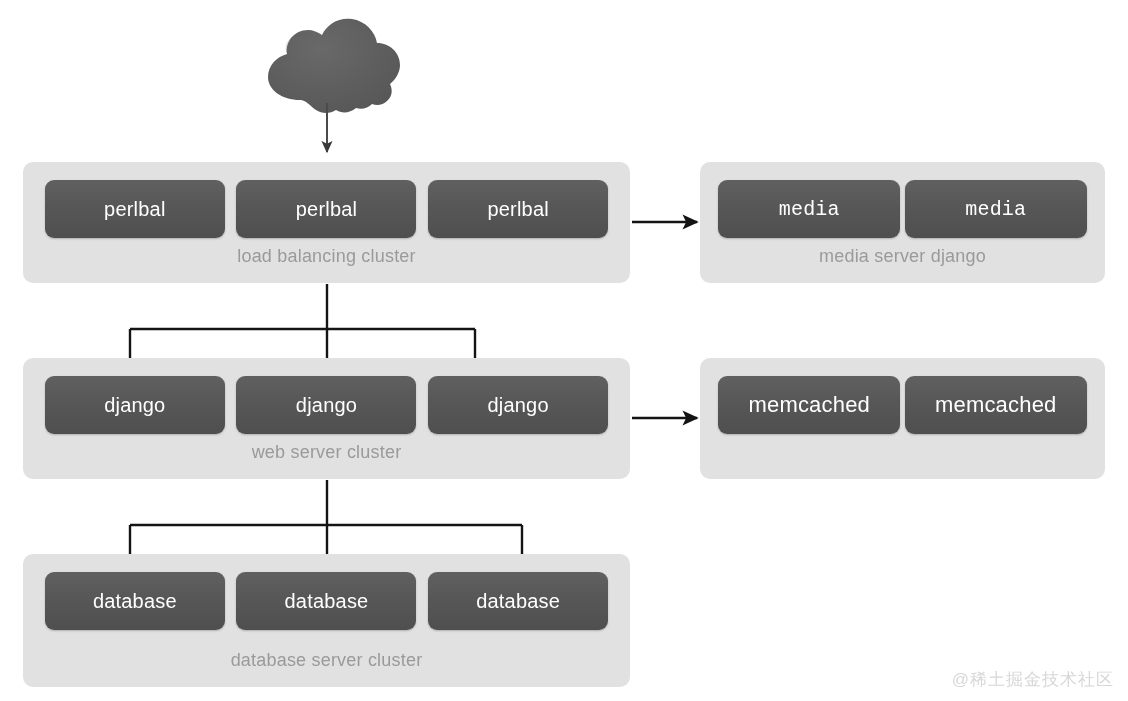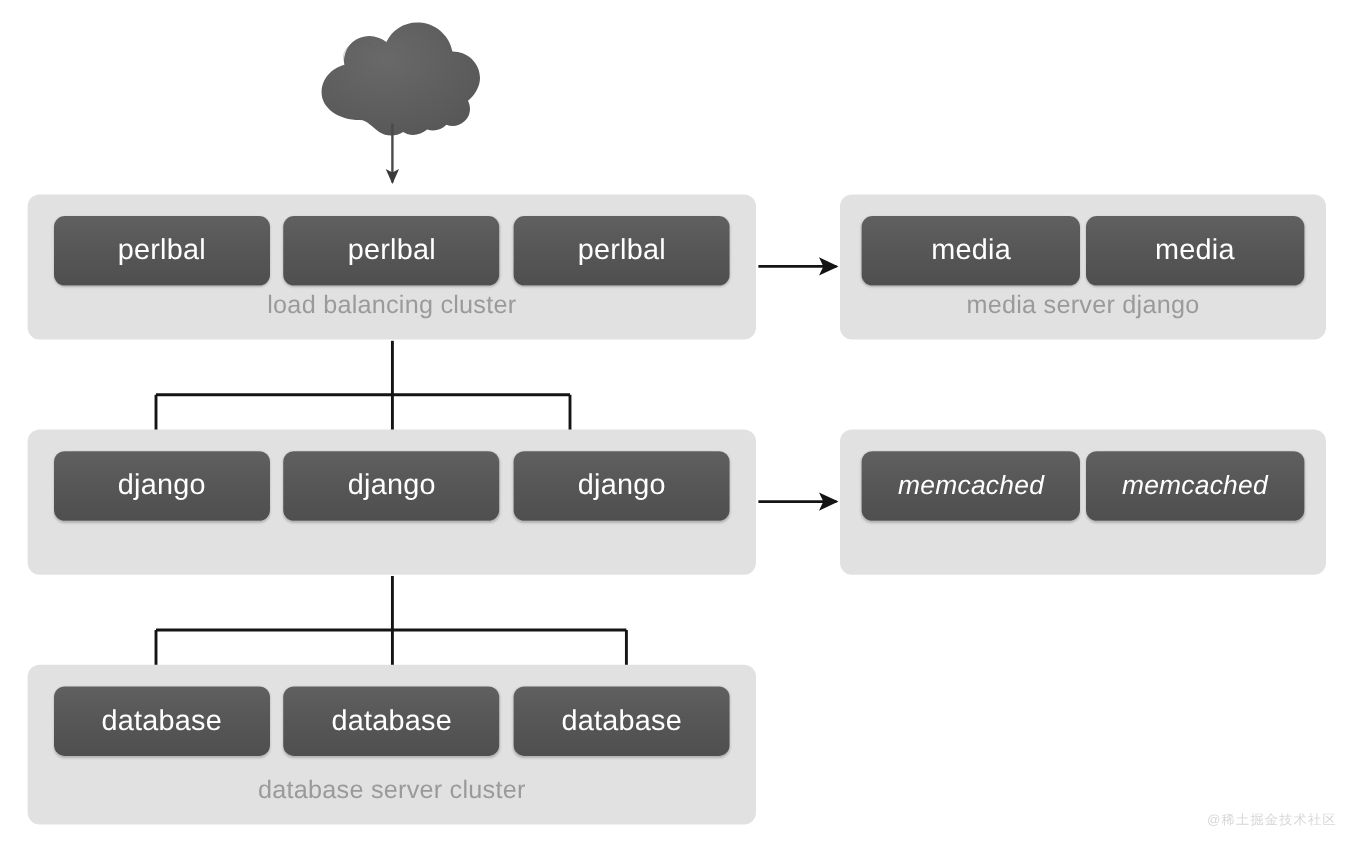--- a/index.html
+++ b/index.html
@@ -43,59 +43,59 @@
     box-sizing: border-box;
   }
   .node {
     background: linear-gradient(to bottom, #606060 0%, #575757 45%, #4f4f4f 100%);
     color: #ffffff;
     border-radius: 9px;
     height: 58px;
     display: flex;
     align-items: center;
     justify-content: center;
-    font-size: 24px;
+    font-size: 20px;
     letter-spacing: 0.2px;
     box-shadow: 0 1px 2px rgba(0,0,0,0.22);
     box-sizing: border-box;
     padding: 0 6px;
     white-space: nowrap;
   }
   .cluster-label {
     position: absolute;
     left: 0;
     right: 0;
     bottom: 16px;
     text-align: center;
     color: #9a9a9a;
-    font-size: 21px;
+    font-size: 18px;
     letter-spacing: 0.2px;
   }
   .watermark {
     position: absolute;
     right: 14px;
     bottom: 10px;
     color: #d7d7d7;
-    font-size: 11px;
+    font-size: 17px;
     letter-spacing: 1px;
     white-space: nowrap;
   }
 
   
   #cluster-lb      { left: 23px;  top: 162px; width: 607px; height: 121px; }
   #cluster-media   { left: 700px; top: 162px; width: 405px; height: 121px; }
   #cluster-web     { left: 23px;  top: 358px; width: 607px; height: 121px; }
   #cluster-cache   { left: 700px; top: 358px; width: 405px; height: 121px; }
   #cluster-db      { left: 23px;  top: 554px; width: 607px; height: 133px; }
 
   #cluster-lb .node,
   #cluster-web .node,
   #cluster-db .node { width: 180px; }
-  #cluster-media .node { width: 182px; }
-  #cluster-cache .node { width: 182px; font-size: 22px; font-style: italic; }
+  #cluster-media .node { width: 182px; font-family: Liberation Mono, monospace; }
+  #cluster-cache .node { width: 182px; font-size: 22px; }
 </style>
 </head>
 <body>
 
 <div id="stage">
 
   <svg id="edges" viewBox="0 0 1128 701" width="1128" height="701">
     <defs>
       <marker id="arrowBig" viewBox="0 0 10 10" refX="8.4" refY="5" markerWidth="7.2" markerHeight="7.2" orient="auto-start-reverse">
         <path d="M 0 0.6 L 9.4 5 L 0 9.4 L 2.1 5 Z" fill="#141414"></path>
@@ -174,20 +174,21 @@
     </div>
     <div class="cluster-label">media server django</div>
   </div>
 
   <div class="cluster" id="cluster-web">
     <div class="cluster-nodes">
       <div class="node">django</div>
       <div class="node">django</div>
       <div class="node">django</div>
     </div>
+    <div class="cluster-label">web server cluster</div>
   </div>
 
   <div class="cluster" id="cluster-cache">
     <div class="cluster-nodes">
       <div class="node">memcached</div>
       <div class="node">memcached</div>
     </div>
   </div>
 
   <div class="cluster" id="cluster-db">

